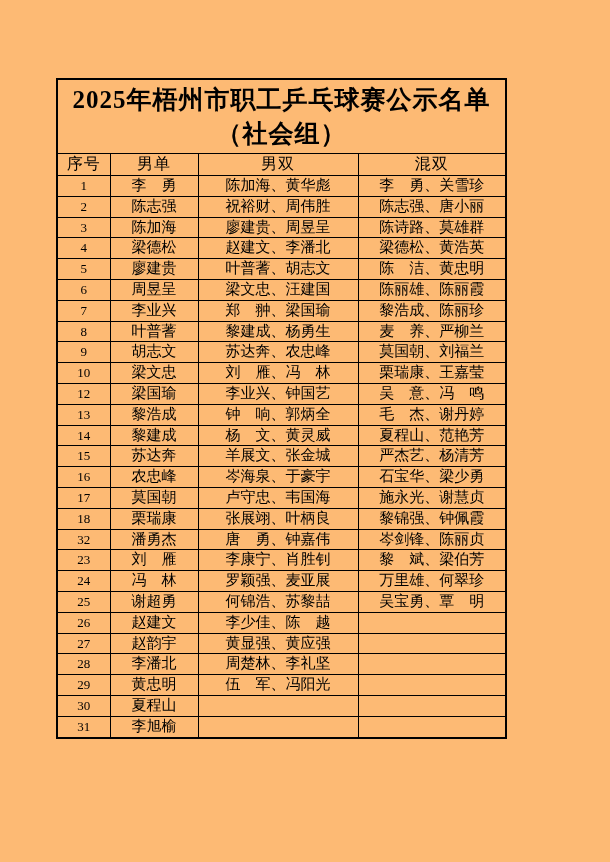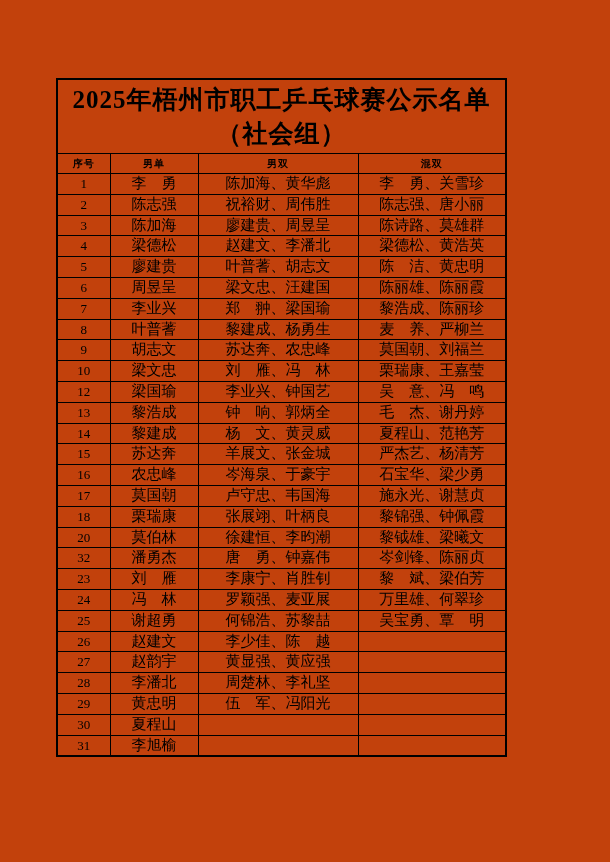--- a/index.html
+++ b/index.html
@@ -8,21 +8,21 @@
     background: #ffffff;
     width: 610px;
     height: 862px;
     font-family: "Liberation Serif", "DejaVu Serif", serif;
     color: #000000;
   }
   .page {
     position: relative;
     width: 610px;
     height: 862px;
-    background: #c2410c;
+    background: #fdba74;
     overflow: hidden;
   }
   table.roster {
     position: absolute;
     left: 56px;
     top: 78px;
     width: 449px;
     border-collapse: collapse;
     table-layout: fixed;
     border: 2px solid #000000;
@@ -37,22 +37,22 @@
   }
   td.title-cell {
     height: 73px;
     font-size: 25px;
     font-weight: bold;
     line-height: 34px;
     letter-spacing: 1px;
   }
   tr.header-row th {
     height: 19px;
-    font-size: 10px;
-    font-weight: bold;
+    font-size: 16px;
+    font-weight: normal;
     letter-spacing: 1px;
   }
   tbody.data tr {
     height: 19.8px;
   }
   tbody.data td {
     font-size: 15px;
     line-height: 19.8px;
     letter-spacing: 0px;
   }
@@ -183,26 +183,20 @@
           <td class="c-doubles">卢守忠、韦国海</td>
           <td class="c-mixed">施永光、谢慧贞</td>
         </tr>
         <tr>
           <td class="c-seq">18</td>
           <td class="c-singles">栗瑞康</td>
           <td class="c-doubles">张展翊、叶柄良</td>
           <td class="c-mixed">黎锦强、钟佩霞</td>
         </tr>
         <tr>
-          <td class="c-seq">20</td>
-          <td class="c-singles">莫伯林</td>
-          <td class="c-doubles">徐建恒、李昀潮</td>
-          <td class="c-mixed">黎钺雄、梁曦文</td>
-        </tr>
-        <tr>
           <td class="c-seq">32</td>
           <td class="c-singles">潘勇杰</td>
           <td class="c-doubles">唐　勇、钟嘉伟</td>
           <td class="c-mixed">岑剑锋、陈丽贞</td>
         </tr>
         <tr>
           <td class="c-seq">23</td>
           <td class="c-singles">刘　雁</td>
           <td class="c-doubles">李康宁、肖胜钊</td>
           <td class="c-mixed">黎　斌、梁伯芳</td>

